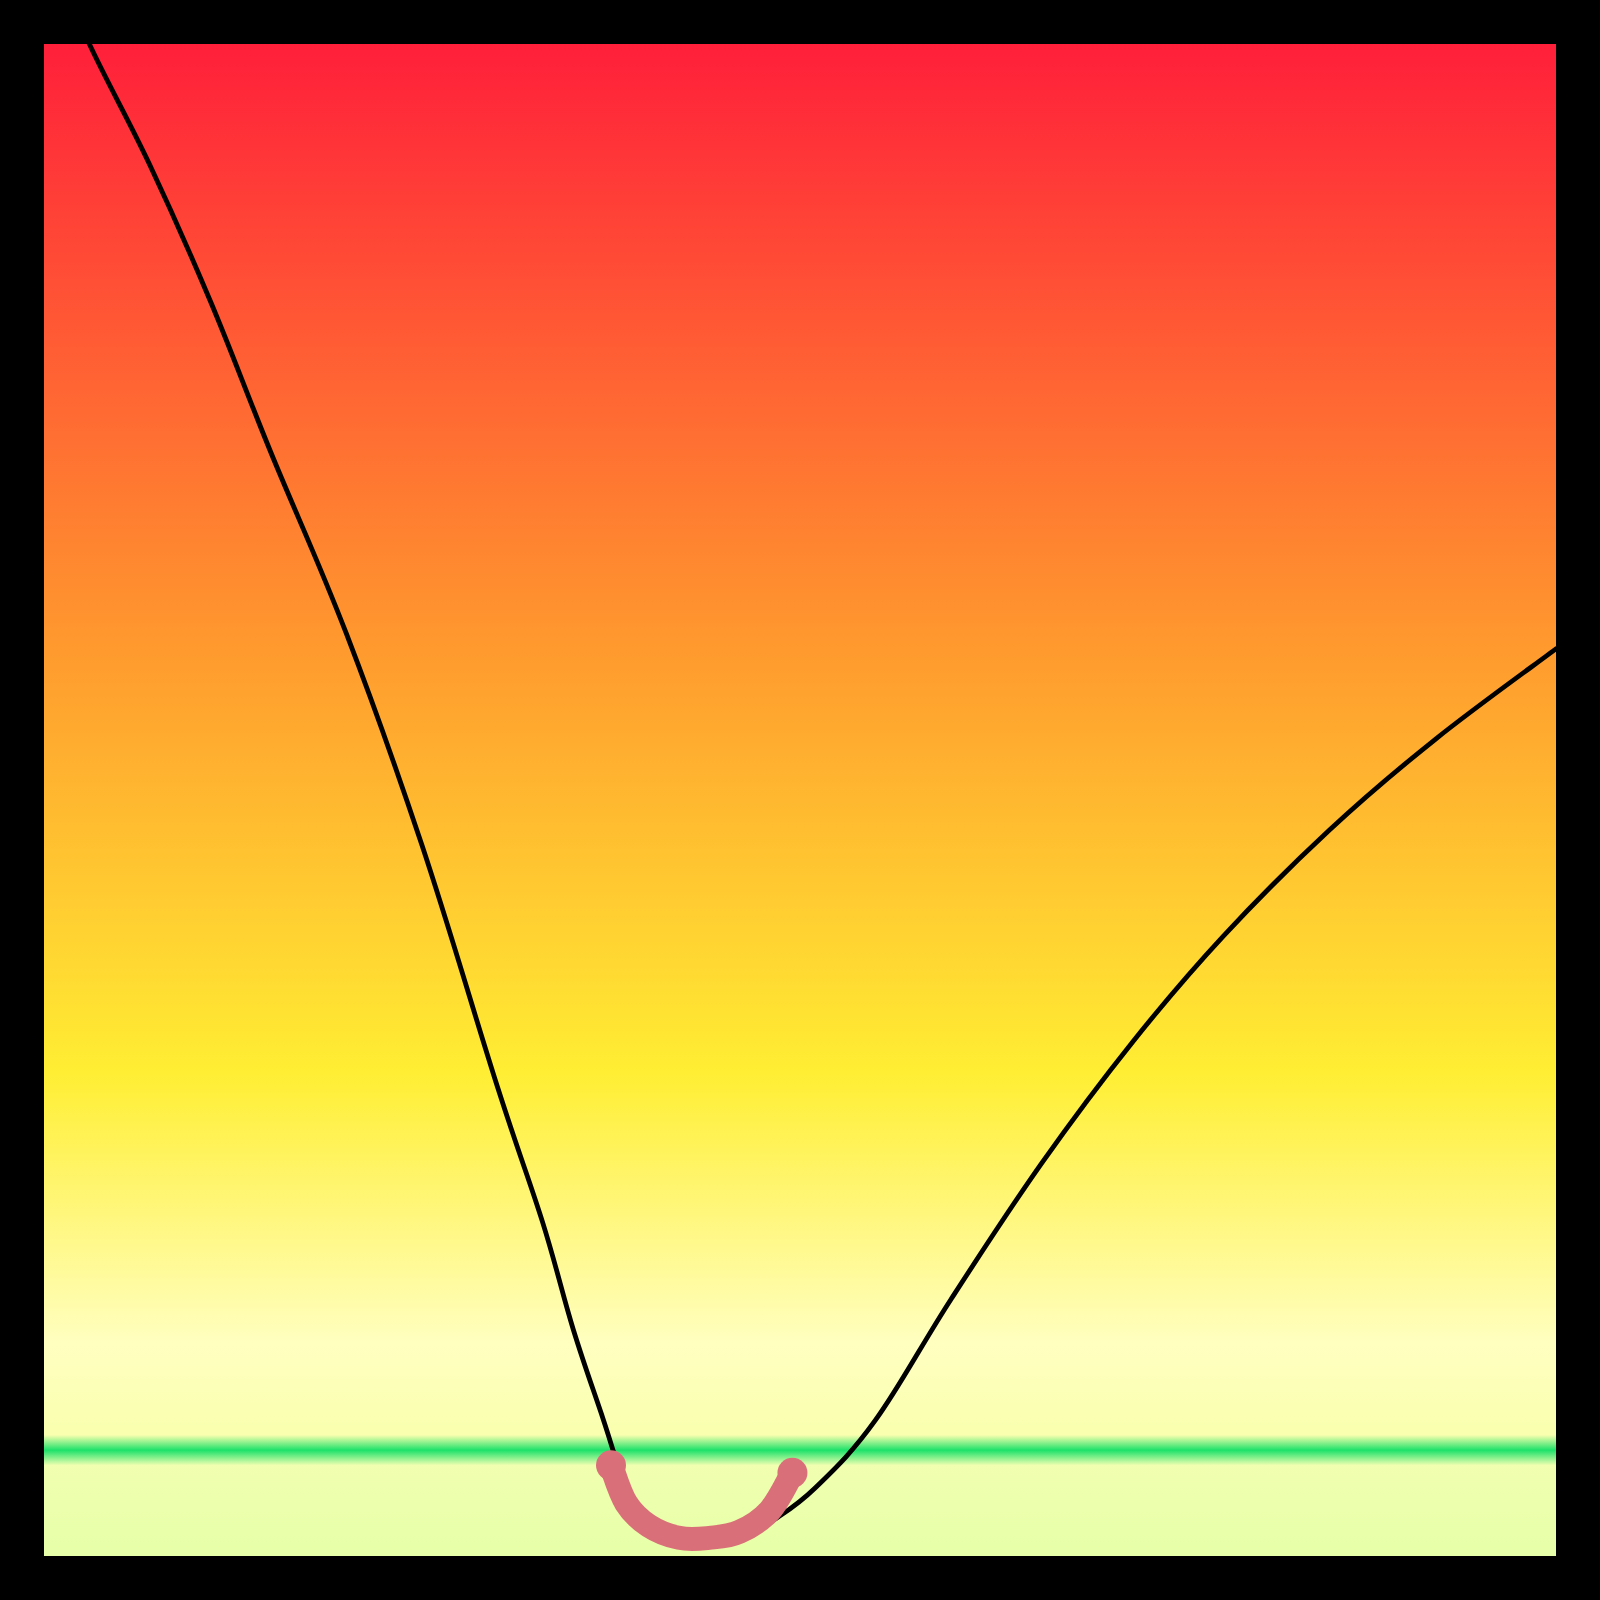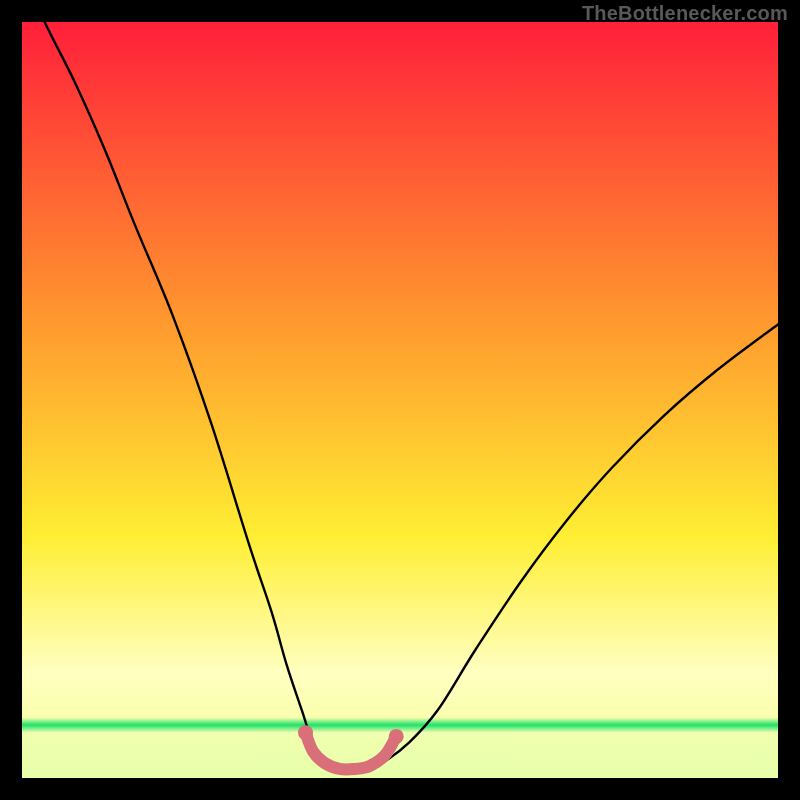--- a/index.html
+++ b/index.html
@@ -57,14 +57,13 @@
       </defs>
       <rect x="0" y="0" width="756" height="756" fill="url(#bg-grad)"></rect>
       <path id="curve-path" fill="none" stroke-width="2.4" stroke-linecap="round" d="M 0 -52.92000000000007 C 4.0824 -43.39440000000006, 13.154399999999999 -20.412000000000017, 22.68 0 C 32.205600000000004 20.412000000000017, 42.03360000000001 37.346400000000024, 52.92 60.48000000000002 C 63.8064 83.61360000000002, 72.2736 102.66479999999999, 83.16 128.51999999999998 C 94.04639999999999 154.37519999999998, 101.15279999999998 174.1824, 113.39999999999999 204.12 C 125.6472 234.0576, 137.592 259.4592, 151.20000000000002 294.84000000000003 C 164.80800000000002 330.22080000000005, 175.392 359.856, 189 400.68 C 202.608 441.504, 215.91359999999997 487.62, 226.79999999999998 521.64 C 237.6864 555.66, 242.67600000000002 567.9072000000001, 249.48000000000002 589.6800000000001 C 256.284 611.4528, 259.1568 624.9096000000001, 264.59999999999997 642.6 C 270.04319999999996 660.2904, 274.95719999999994 673.6716, 279.71999999999997 687.96 C 284.4828 702.2484000000001, 286.9776 712.4544000000001, 291.06 721.98 C 295.1424 731.5056, 297.63720000000006 736.1172, 302.40000000000003 740.88 C 307.1628 745.6428, 312.0768 747.0792, 317.52 748.44 C 322.9632 749.8008000000001, 327.1968 748.44, 332.64 748.44 C 338.0832 748.44, 342.3168 750.0729600000001, 347.76 748.44 C 353.2032 746.80704, 356.076 744.1308, 362.88 739.368 C 369.68399999999997 734.6052000000001, 376.0344 731.23344, 385.56 721.98 C 395.0856 712.7265600000001, 403.55280000000005 704.97, 415.8 687.96 C 428.0472 670.95, 438.6312 650.6136, 453.59999999999997 627.48 C 468.56879999999995 604.3464, 482.63040000000007 582.5736, 498.96000000000004 559.44 C 515.2896000000001 536.3064, 527.9903999999999 519.372, 544.3199999999999 498.96 C 560.6496 478.548, 571.9896 465.0912, 589.6800000000001 446.04 C 607.3704000000001 426.9888, 623.5488 410.8104, 642.6 393.12 C 661.6512 375.4296, 675.108 364.08959999999996, 695.52 347.76 C 715.932 331.4304, 745.1136 310.56480000000005, 756 302.40000000000003" stroke="#000000"></path>
       <path id="highlight-path" fill="none" stroke-width="12" stroke-linecap="round" stroke-linejoin="round" d="M 283.5 710.64 C 284.8608 714.042, 287.658 724.0967999999999, 291.06 729.54 C 294.462 734.9832, 297.63720000000006 737.7501599999999, 302.40000000000003 740.88 C 307.1628 744.00984, 312.0768 745.8393599999999, 317.52 746.928 C 322.9632 748.01664, 327.1968 747.47232, 332.64 746.928 C 338.0832 746.38368, 342.3168 746.35344, 347.76 743.904 C 353.2032 741.45456, 358.1172 738.6271200000001, 362.88 733.32 C 367.64279999999997 728.01288, 372.17879999999997 717.822, 374.21999999999997 714.42" stroke="#d97079"></path>
       <g id="highlight-dots">
           <circle cx="283.5" cy="710.64" r="7.5" fill="#d97079"></circle>
           <circle cx="374.21999999999997" cy="714.42" r="7.5" fill="#d97079"></circle>
         </g>
     </svg>
   </div>
-  <div class="attribution">TheBottlenecker.com</div>
 </div>
 
 </body></html>

